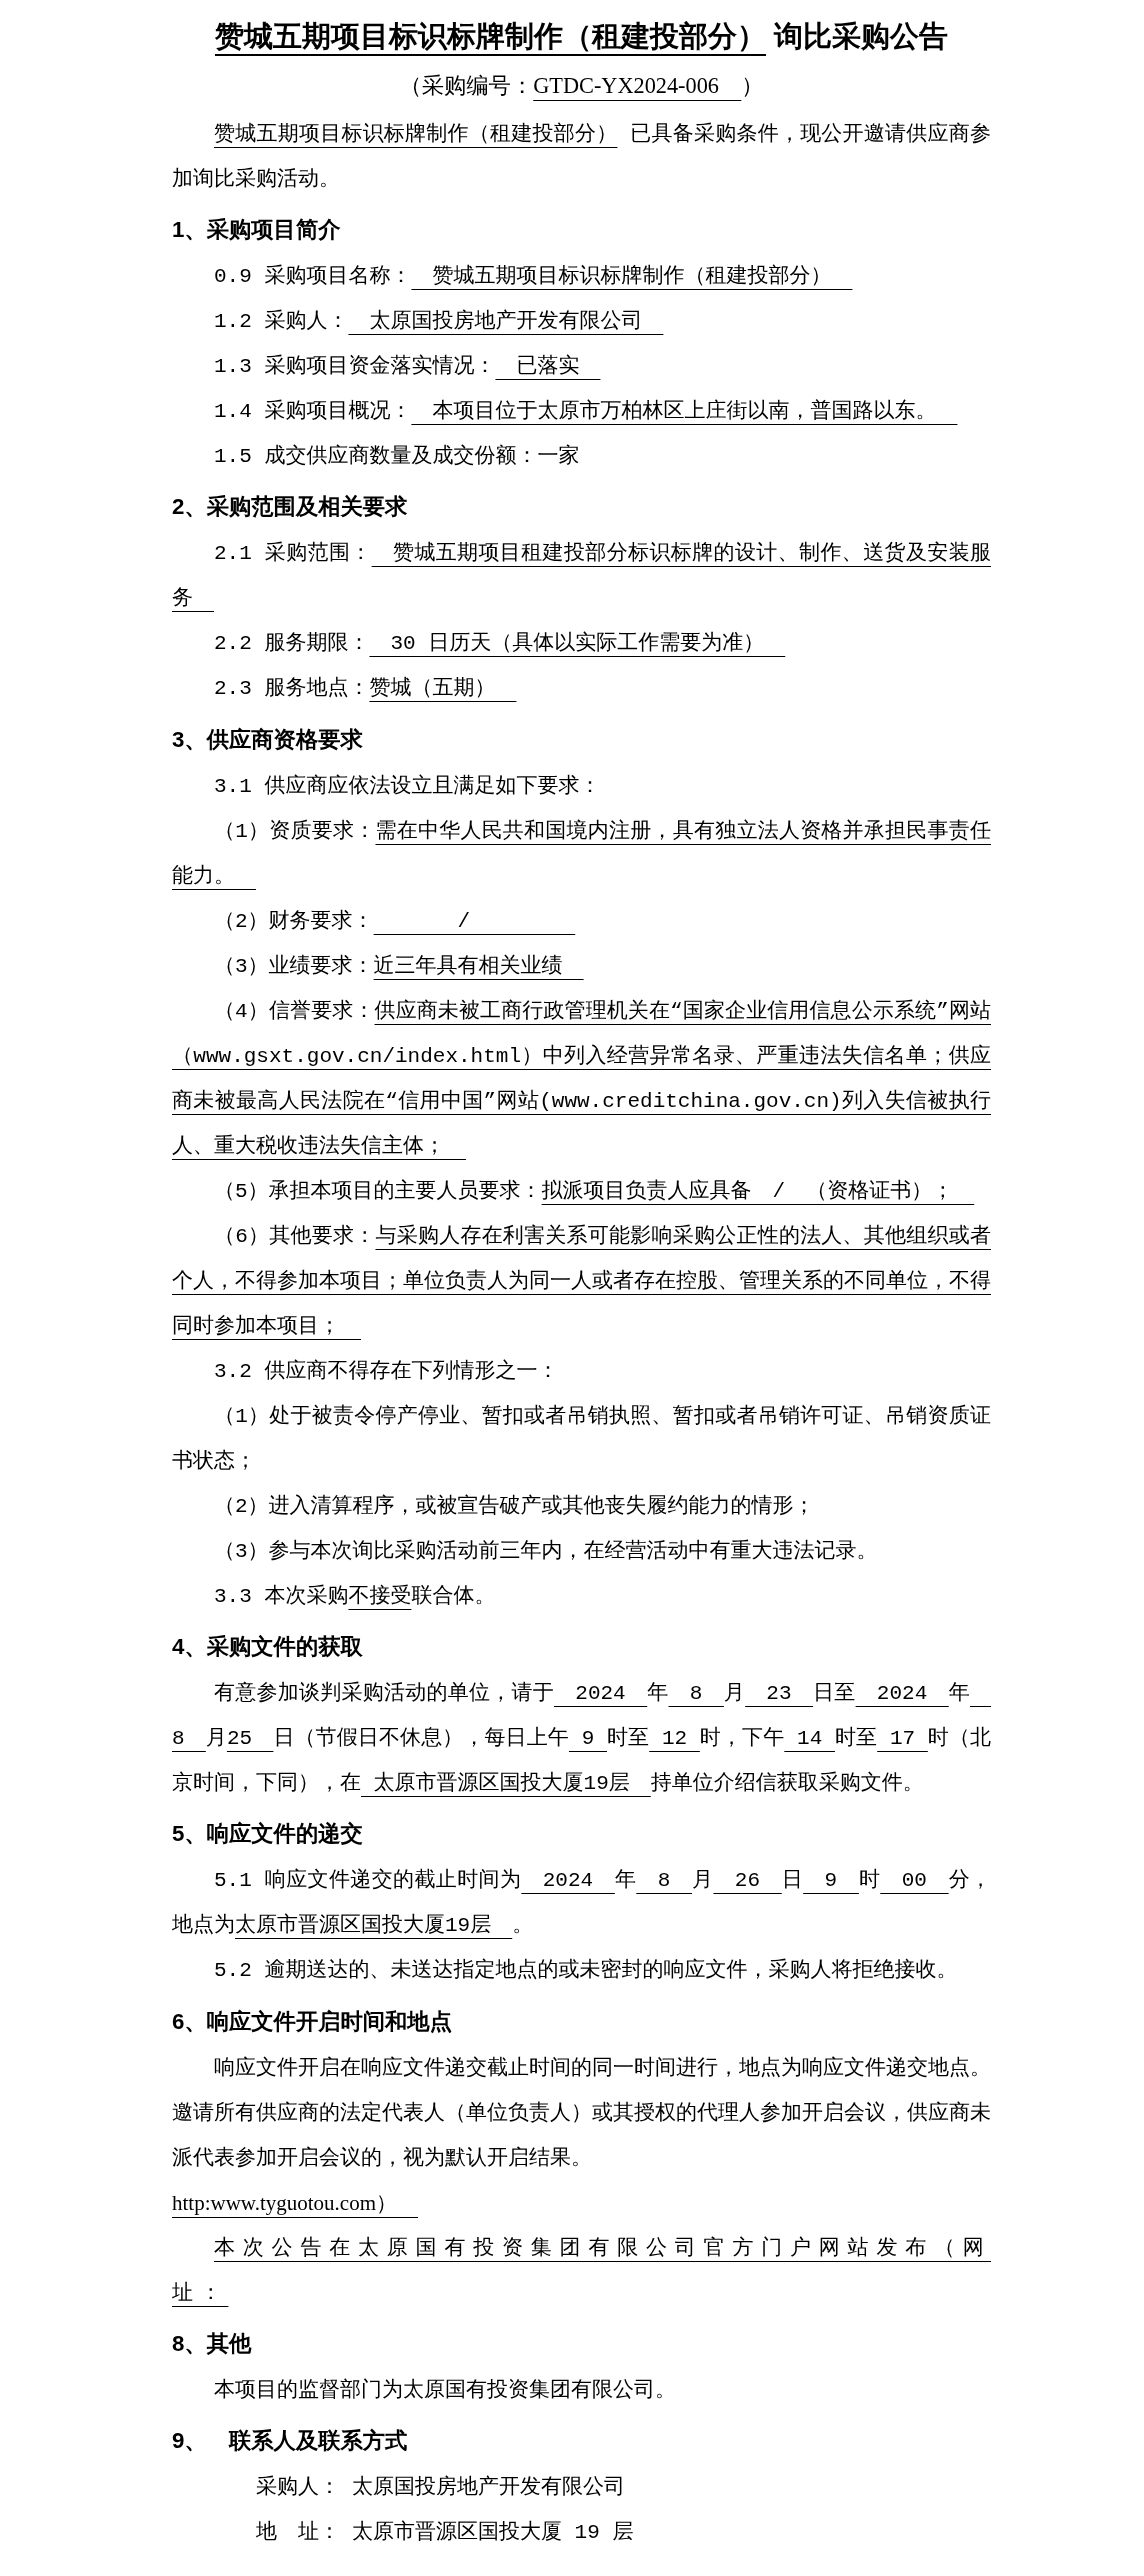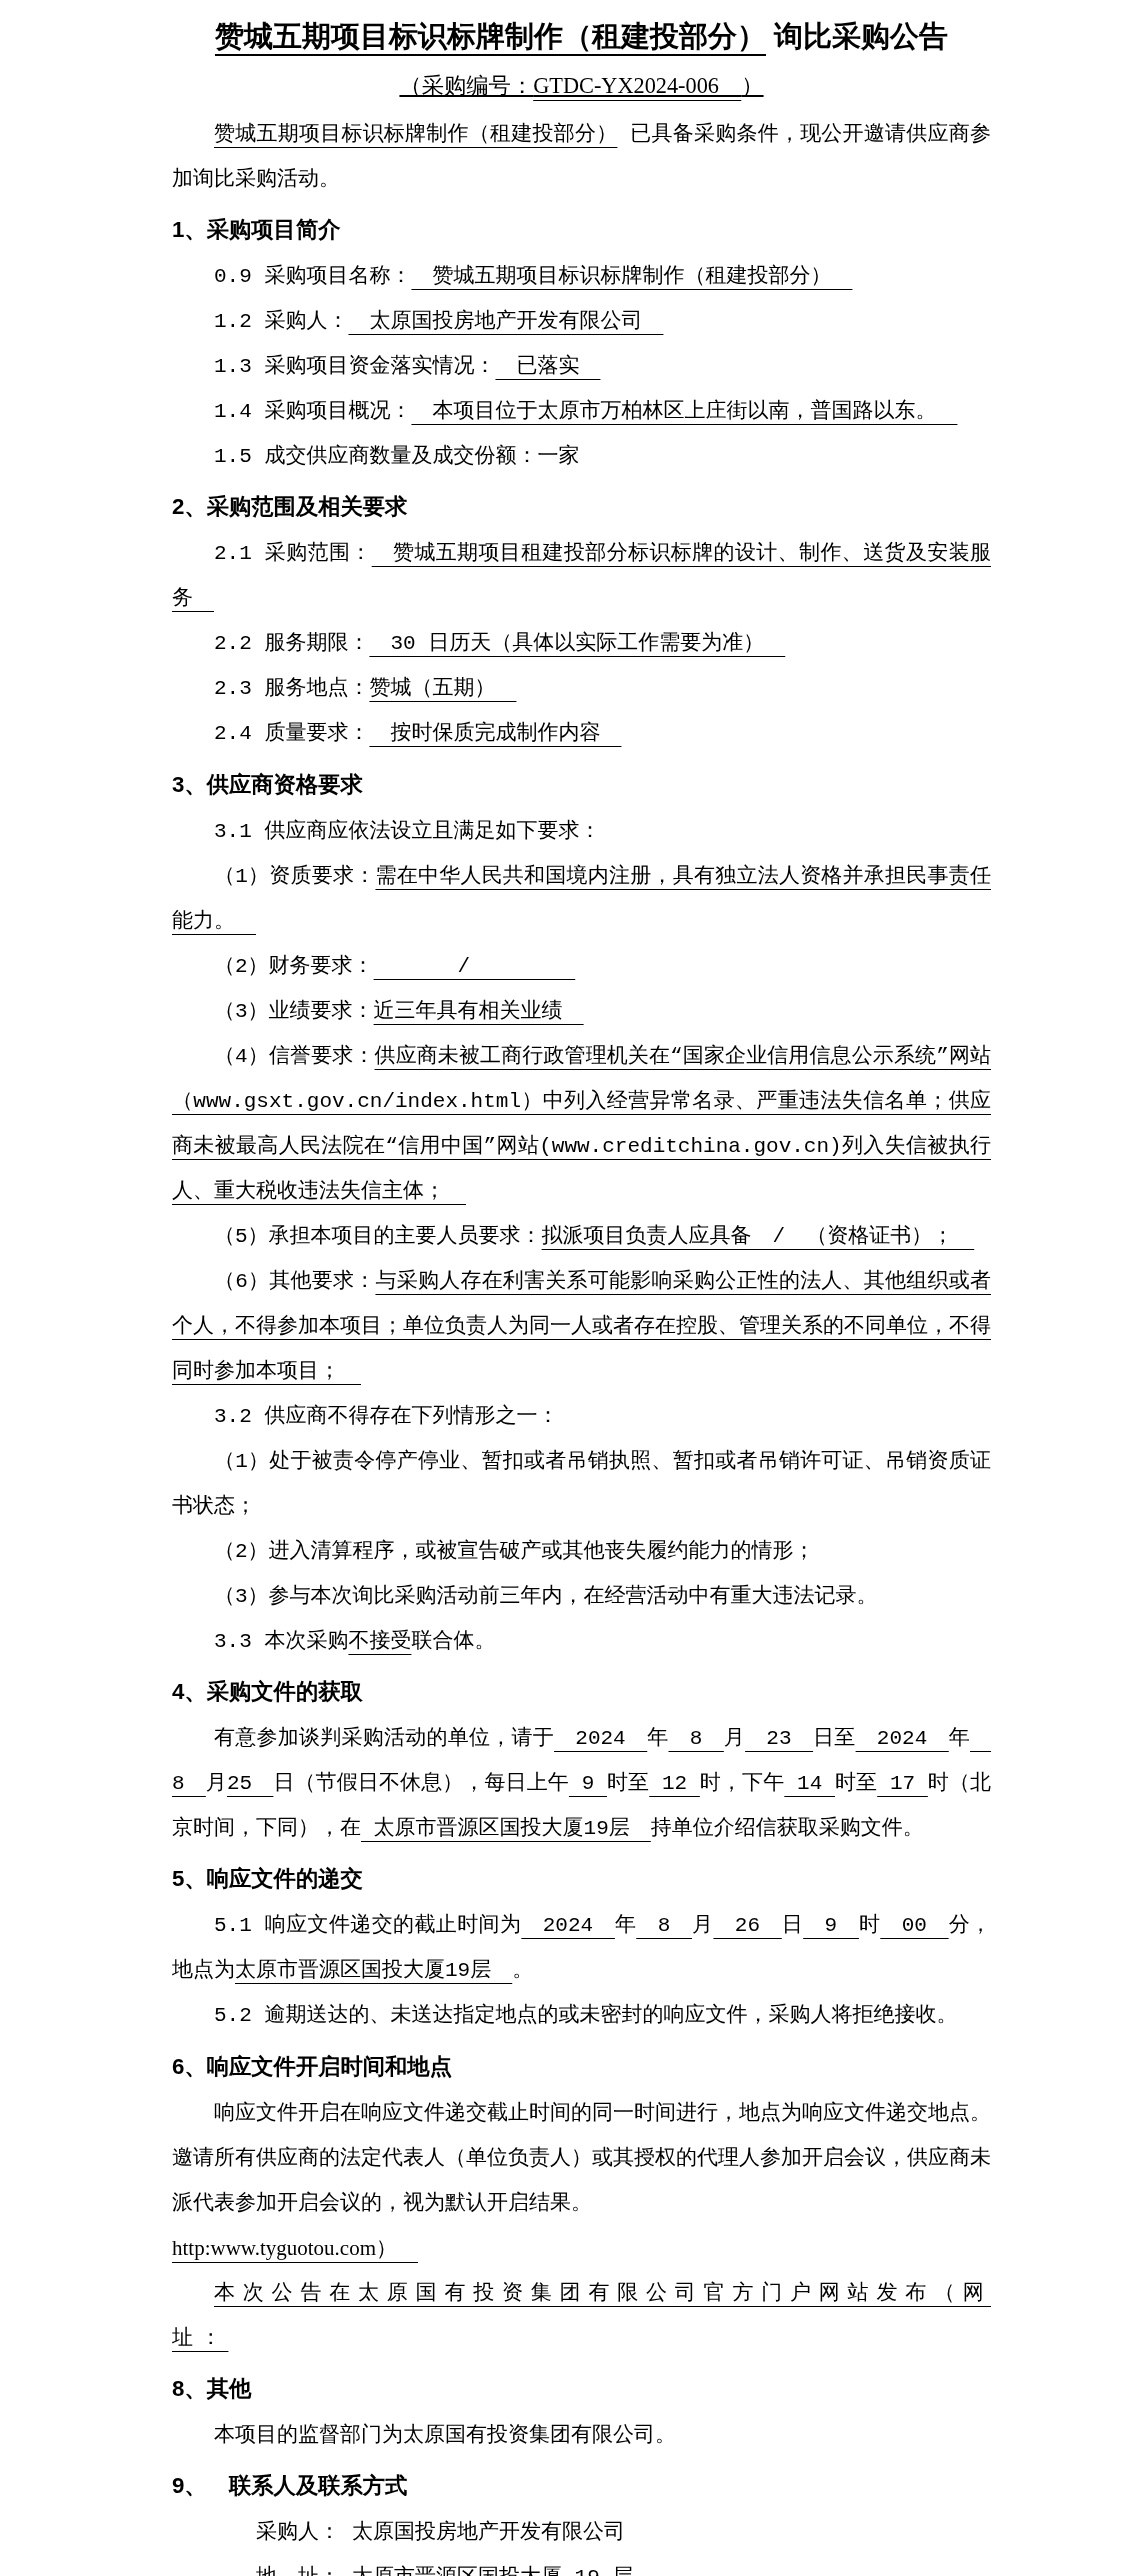--- a/index.html
+++ b/index.html
@@ -29,21 +29,20 @@
     font-family: "Liberation Sans", "DejaVu Sans", sans-serif;
     font-weight: 700;
     font-size: 29px;
     line-height: 53px;
   }
   .subtitle {
     text-align: center;
     font-size: 22.3px;
     line-height: 46px;
     margin-bottom: 2.9px;
-    text-decoration: underline;
   }
   .heading {
     font-family: "Liberation Sans", "DejaVu Sans", sans-serif;
     font-weight: 700;
     font-size: 22.3px;
     line-height: 48px;
     text-align: left;
     margin-top: 4.3px;
   }
   .indent { text-indent: 42px; font-family: Liberation Mono, monospace; }
@@ -67,21 +66,20 @@
     <div class="block heading"><span>1、采购项目简介</span></div>
     <div class="block para indent"><span>0.9 采购项目名称：</span><span class="u">　赞城五期项目标识标牌制作（租建投部分）　</span></div>
     <div class="block para indent"><span>1.2 采购人：</span><span class="u">　太原国投房地产开发有限公司　</span></div>
     <div class="block para indent"><span>1.3 采购项目资金落实情况：</span><span class="u">　已落实　</span></div>
     <div class="block para indent"><span>1.4 采购项目概况：</span><span class="u">　本项目位于太原市万柏林区上庄街以南，普国路以东。　</span></div>
     <div class="block para indent"><span>1.5 成交供应商数量及成交份额：一家</span></div>
     <div class="block heading"><span>2、采购范围及相关要求</span></div>
     <div class="block para indent"><span>2.1 采购范围：</span><span class="u">　赞城五期项目租建投部分标识标牌的设计、制作、送货及安装服务　</span></div>
     <div class="block para indent"><span>2.2 服务期限：</span><span class="u">　30 日历天（具体以实际工作需要为准）　</span></div>
     <div class="block para indent"><span>2.3 服务地点：</span><span class="u">赞城（五期）　</span></div>
-    <div class="block para indent"><span>2.4 质量要求：</span><span class="u">　按时保质完成制作内容　</span></div>
     <div class="block heading"><span>3、供应商资格要求</span></div>
     <div class="block para indent"><span>3.1 供应商应依法设立且满足如下要求：</span></div>
     <div class="block para indent"><span>（1）资质要求：</span><span class="u">需在中华人民共和国境内注册，具有独立法人资格并承担民事责任能力。　</span></div>
     <div class="block para indent"><span>（2）财务要求：</span><span class="u">　　　　/　　　　　</span></div>
     <div class="block para indent"><span>（3）业绩要求：</span><span class="u">近三年具有相关业绩　</span></div>
     <div class="block para indent"><span>（4）信誉要求：</span><span class="u">供应商未被工商行政管理机关在“国家企业信用信息公示系统”网站（www.gsxt.gov.cn/index.html）中列入经营异常名录、严重违法失信名单；供应商未被最高人民法院在“信用中国”网站(www.creditchina.gov.cn)列入失信被执行人、重大税收违法失信主体；　</span></div>
     <div class="block para indent"><span>（5）承担本项目的主要人员要求：</span><span class="u">拟派项目负责人应具备　/　（资格证书）；　</span></div>
     <div class="block para indent"><span>（6）其他要求：</span><span class="u">与采购人存在利害关系可能影响采购公正性的法人、其他组织或者个人，不得参加本项目；单位负责人为同一人或者存在控股、管理关系的不同单位，不得同时参加本项目；　</span></div>
     <div class="block para indent"><span>3.2 供应商不得存在下列情形之一：</span></div>
     <div class="block para indent"><span>（1）处于被责令停产停业、暂扣或者吊销执照、暂扣或者吊销许可证、吊销资质证书状态；</span></div>

